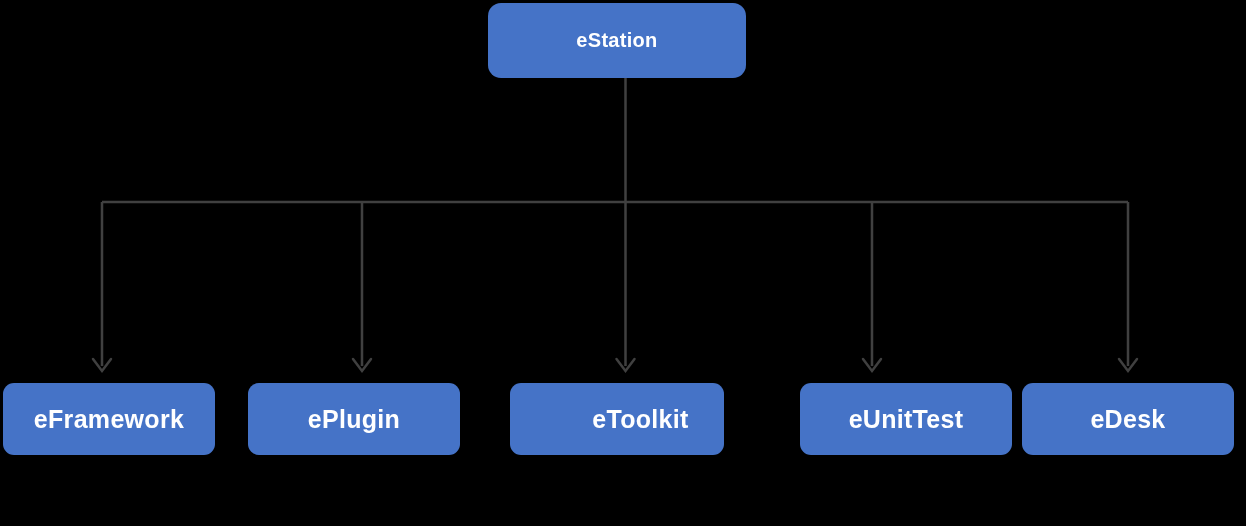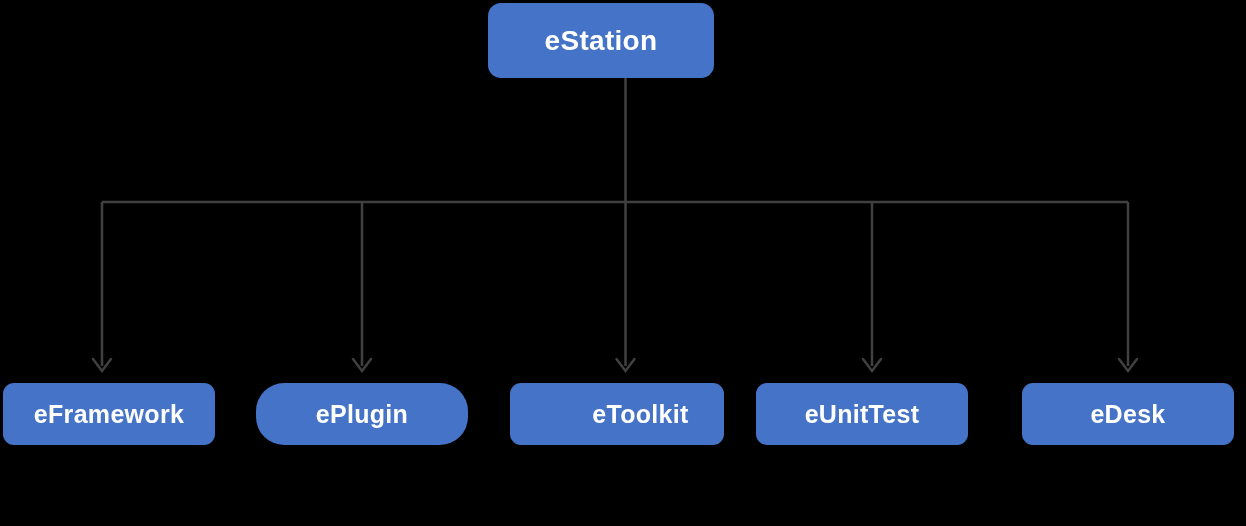--- a/index.html
+++ b/index.html
@@ -45,33 +45,33 @@
     background:var(--node);
     color:var(--node-text);
     font-weight:700;
     border-radius:11px;
     letter-spacing:0.3px;
     text-align:center;
     box-sizing:border-box;
   }
   .node.root{
     left:488px; top:3px;
-    width:226px; height:75px;
-    font-size:28px;
+    width:258px; height:75px;
+    font-size:20px;
     border-radius:13px;
   }
   .node.child{
     top:383px;
-    height:62px;
+    height:72px;
     font-size:25px;
   }
   .node.c0{ left:3px;    width:212px; }
-  .node.c1{ left:256px;  width:212px;border-radius:28px; }
+  .node.c1{ left:248px;  width:212px; }
   .node.c2{ left:510px;  width:214px;padding-left:47px; }
-  .node.c3{ left:756px;  width:212px; }
+  .node.c3{ left:800px;  width:212px; }
   .node.c4{ left:1022px; width:212px;border-radius:11px; }
 </style>
 </head>
 <body>
 
 <div class="canvas">
 
   <svg class="connector-layer" viewBox="0 0 1246 526">
 
     <line x1="625.5" y1="78" x2="625.5" y2="366"></line>

